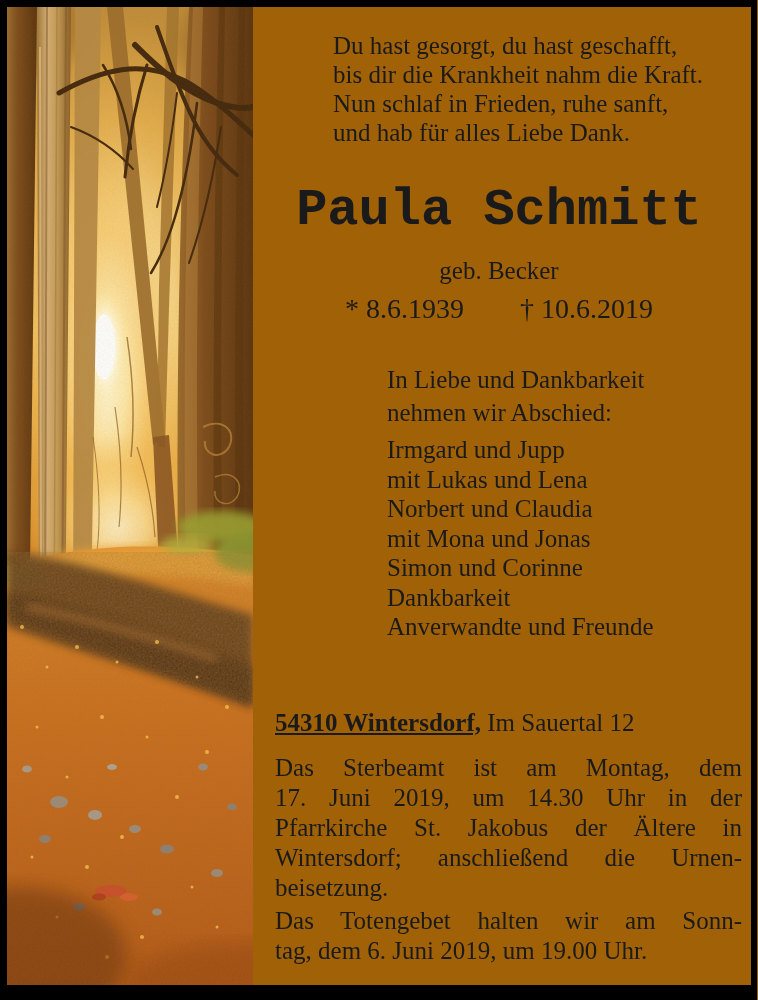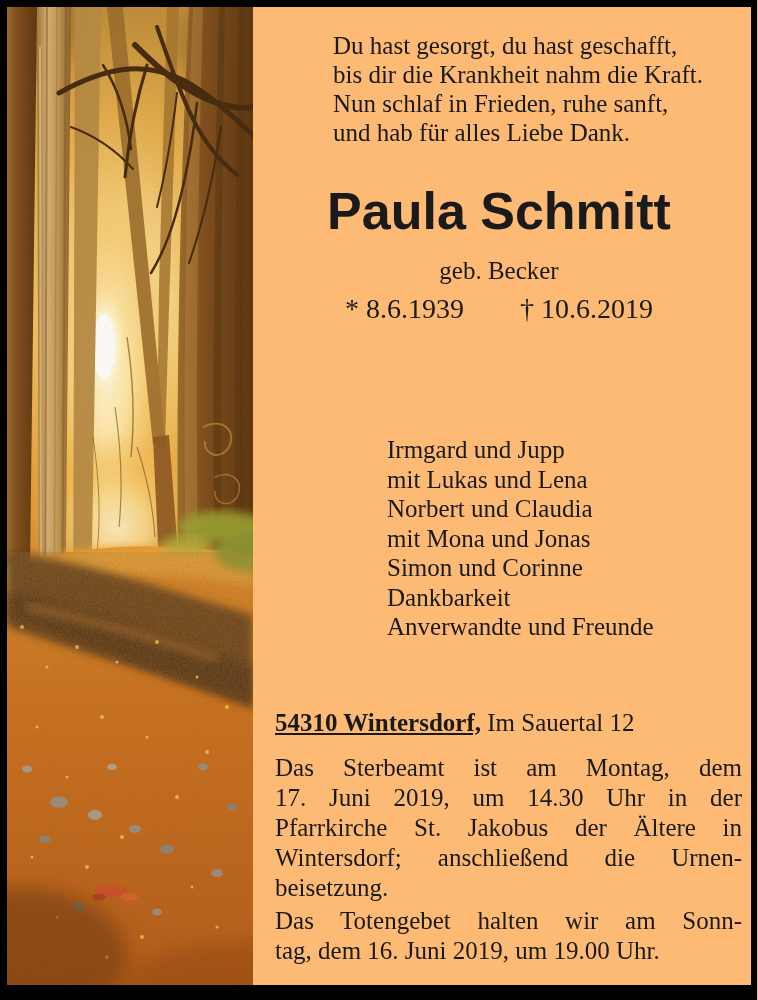--- a/index.html
+++ b/index.html
@@ -1,32 +1,32 @@
 <!DOCTYPE html>
 <html><head>
 <meta charset="utf-8">
 <style>
   html, body { margin: 0; padding: 0; background: #ffffff; }
   body { width: 758px; height: 1000px; font-family: "Liberation Serif", serif; }
   .card {
     position: relative; width: 758px; height: 1000px;
-    background: #fdba74; overflow: hidden; color: #1a1a1a;
+    background: #a16207; overflow: hidden; color: #1a1a1a;
   }
   .frame {
     position: absolute; top: 0; left: 0; right: 1px; bottom: 0;
     border: solid #000000; border-width: 7px 6px 15px 7px;
     pointer-events: none; z-index: 9;
   }
   .photo { position: absolute; left: 7px; top: 7px; width: 246px; height: 978px; }
   .photo svg { display: block; width: 100%; height: 100%; }
 
   .verse { position: absolute; left: 333px; top: 31px; font-size: 25px; line-height: 29px; }
   .name  {
     position: absolute; left: 253px; top: 181px; width: 492px; text-align: center;
-    font-family: Liberation Sans, sans-serif; font-weight: bold; font-size: 52px; line-height: 60px;
+    font-family: Liberation Mono, monospace; font-weight: bold; font-size: 52px; line-height: 60px;
   }
   .maiden { position: absolute; left: 253px; top: 257px; width: 492px; text-align: center;
             font-size: 25px; }
   .dates  { position: absolute; left: 253px; top: 293px; width: 492px;
             display: flex; justify-content: center; gap: 56px; font-size: 28px; }
   .intro    { position: absolute; left: 387px; top: 363px; font-size: 25px; line-height: 33px; }
   .mourners { position: absolute; left: 387px; top: 435px; font-size: 25px; line-height: 29.5px; }
   .address  { position: absolute; left: 275px; top: 709px; font-size: 25px; }
   .address .b { font-weight: bold; text-decoration: underline; }
   .para  { position: absolute; left: 275px; width: 467px; font-size: 25px; line-height: 30px; }
@@ -206,20 +206,24 @@
     <div>und hab für alles Liebe Dank.</div>
   </div>
 
   <div class="name">Paula Schmitt</div>
   <div class="maiden">geb. Becker</div>
   <div class="dates">
     <span>* 8.6.1939</span>
     <span>† 10.6.2019</span>
   </div>
 
+  <div class="intro">
+    <div>In Liebe und Dankbarkeit</div>
+    <div>nehmen wir Abschied:</div>
+  </div>
 
   <div class="mourners">
     <div>Irmgard und Jupp</div>
     <div>mit Lukas und Lena</div>
     <div>Norbert und Claudia</div>
     <div>mit Mona und Jonas</div>
     <div>Simon und Corinne</div>
     <div>Dankbarkeit</div>
     <div>Anverwandte und Freunde</div>
   </div>
@@ -232,17 +236,17 @@
   <div class="para para1">
     <div class="jl">Das Sterbeamt ist am Montag, dem</div>
     <div class="jl">17. Juni 2019, um 14.30 Uhr in der</div>
     <div class="jl">Pfarrkirche St. Jakobus der Ältere in</div>
     <div class="jl">Wintersdorf; anschließend die Urnen-</div>
     <div>beisetzung.</div>
   </div>
 
   <div class="para para2">
     <div class="jl">Das Totengebet halten wir am Sonn-</div>
-    <div>tag, dem 16. Juni 2019, um 19.00 Uhr.</div>
+    <div>tag, dem 6. Juni 2019, um 19.00 Uhr.</div>
   </div>
 
   <div class="frame"></div>
 </div>
 
 </body></html>

